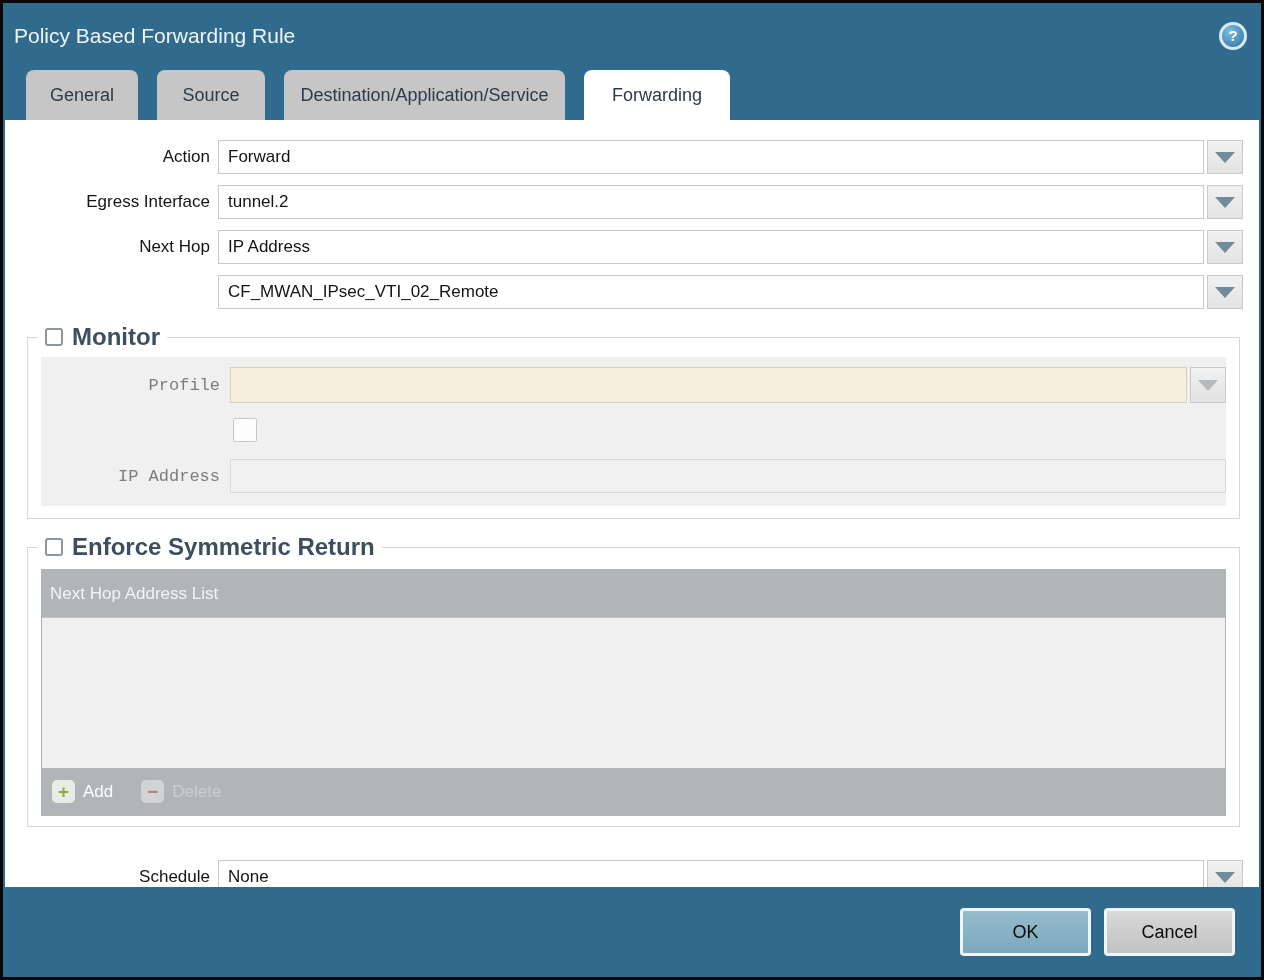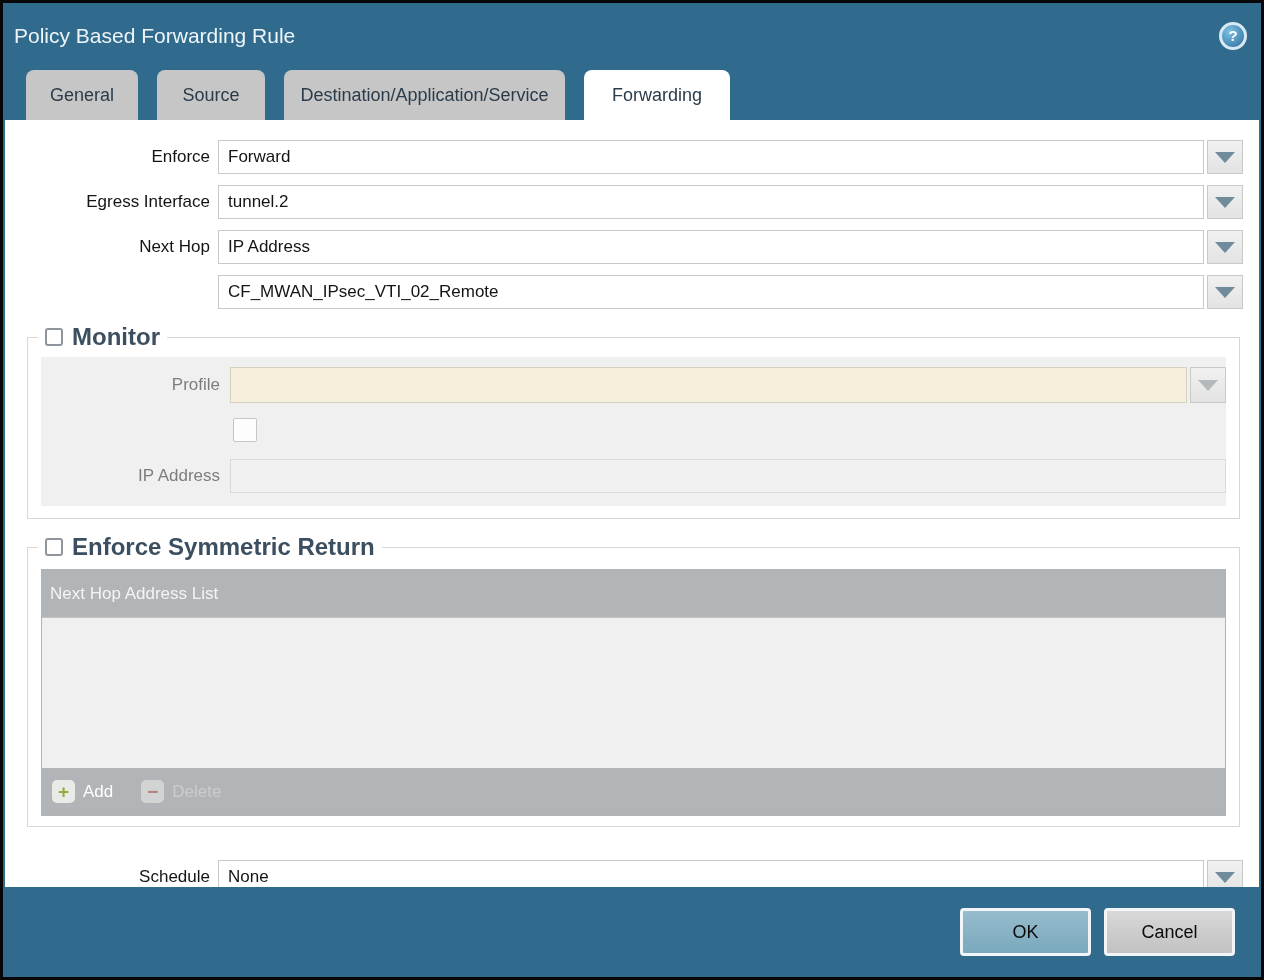--- a/index.html
+++ b/index.html
@@ -107,21 +107,21 @@
     width:18px; height:18px;
     border:2px solid #8e959c; border-radius:3px;
     background:#fff; cursor:pointer;
   }
   .legend-text { font-weight:bold; font-size:24px; color:#3c4f60; }
   .panel {
     background:#f0f0f1;
     margin:6px 13px 0 13px;
     padding:10px 0 13px 0;
   }
-  .prow { display:flex; align-items:center; }
+  .prow { display:flex; align-items:center;font-family:Liberation Mono, monospace; }
   .plabel {
     box-sizing:border-box;
     width:189px; padding-right:10px;
     flex:0 0 189px;
     text-align:right; font-size:17px; color:#7d7d7d;
   }
   .pfield { flex:1; display:flex; height:36px; margin-right:0; }
   .cream-box {
     flex:1; box-sizing:border-box;
     background:#f6efdb; border:1px solid #d6d0bf;
@@ -200,21 +200,21 @@
   <div class="tabs">
     <div class="tab tab-general">General</div>
     <div class="tab tab-source">Source</div>
     <div class="tab tab-dest">Destination/Application/Service</div>
     <div class="tab tab-forwarding active">Forwarding</div>
   </div>
 
   <div class="content">
 
     <div class="row">
-      <div class="flabel">Enforce</div>
+      <div class="flabel">Action</div>
       <div class="field">
         <div class="value-box">Forward</div>
         <div class="dd-btn">
           <span class="dd-arrow"></span>
         </div>
       </div>
     </div>
 
     <div class="row">
       <div class="flabel">Egress Interface</div>

